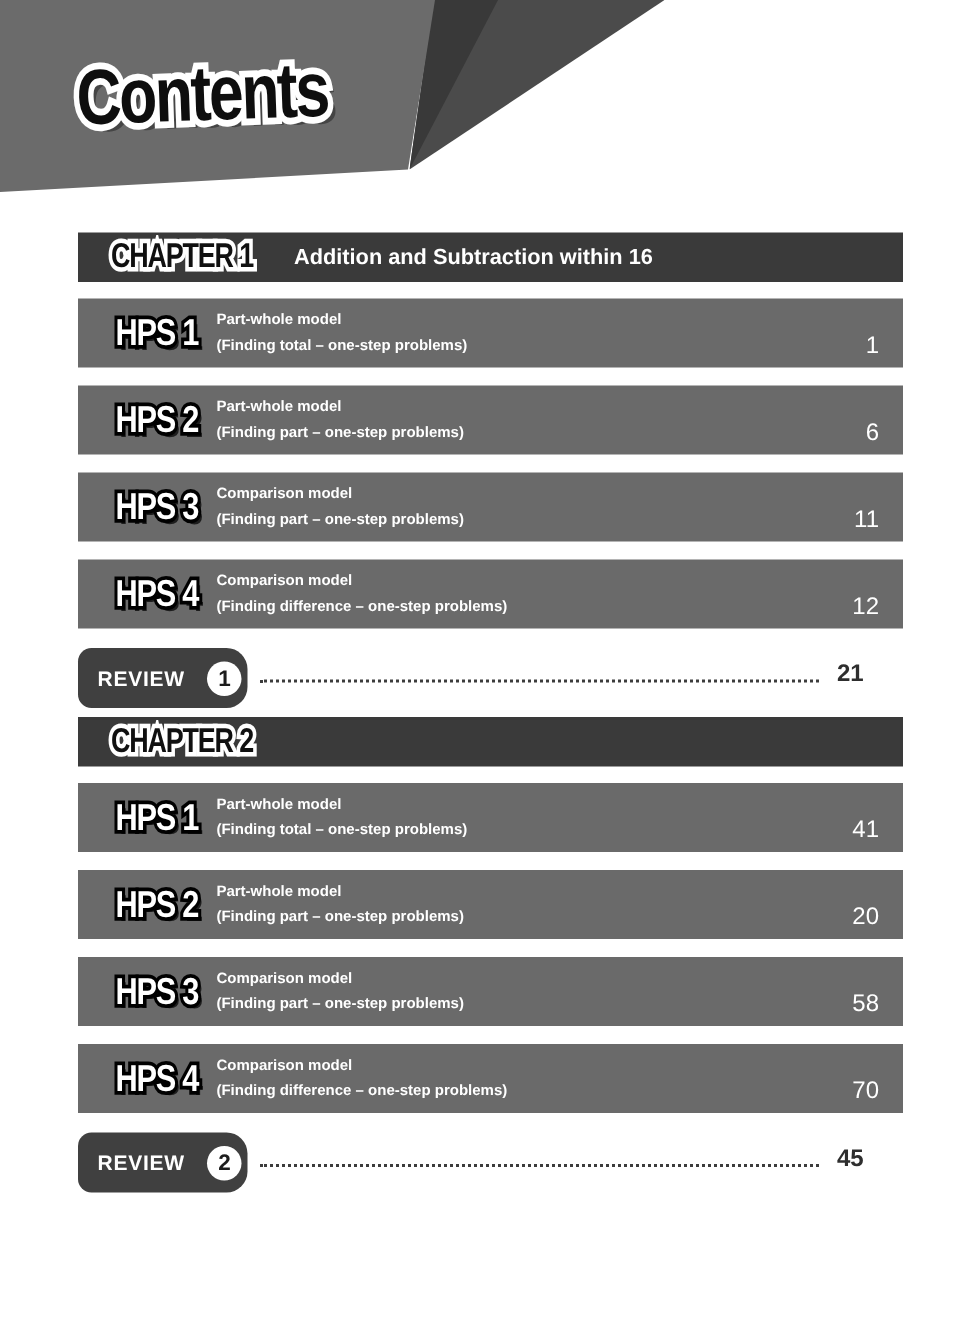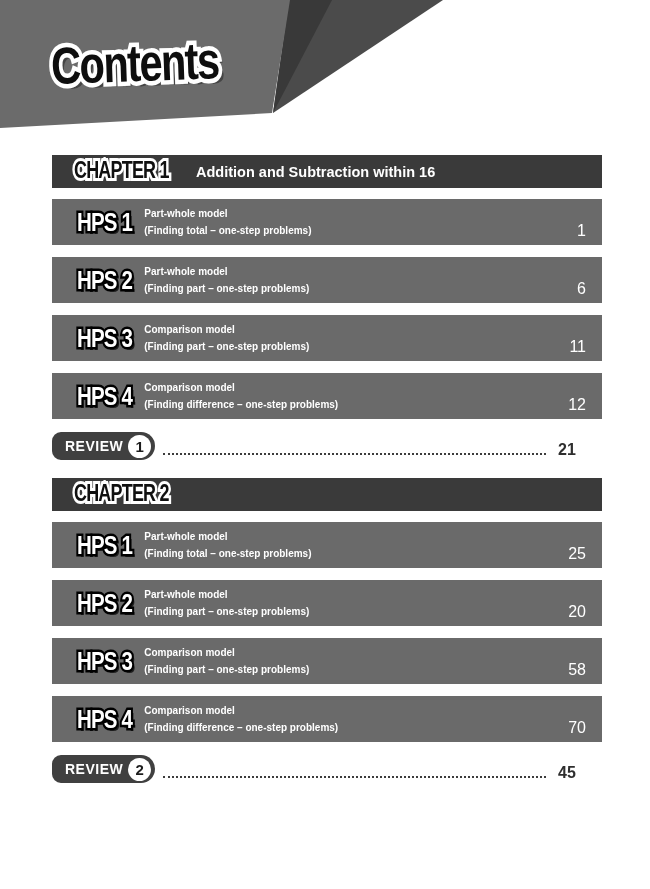--- a/index.html
+++ b/index.html
@@ -76,23 +76,23 @@
   }
   .row-text { flex:1; color:#ffffff; font-size:10px; font-weight:bold; line-height:17px; }
   .row-page {
     flex:0 0 52px; text-align:right; padding-right:16px;
     color:#ffffff; font-size:16px;
     align-self:flex-end; padding-bottom:5px;
   }
 
   .review-row { display:flex; align-items:flex-start; margin-top:13px; height:28px; }
   .review-pill {
-    background:var(--pill-bg,#404040); height:28px;
+    background:var(--pill-bg,#404040); height:40px;
     border-radius:9px 14px 14px 9px;
-    display:flex; align-items:center; gap:5px;
+    display:flex; align-items:center; gap:15px;
     padding:0 4px 0 13px; flex:0 0 auto;
   }
   .review-label { color:#ffffff; font-size:14px; font-weight:bold; letter-spacing:.5px; }
   .review-circle {
     width:23px; height:23px; border-radius:50%; background:#ffffff;
     display:flex; align-items:center; justify-content:center;
   }
   .review-number { color:#1c1c1c; font-size:15px; font-weight:bold; }
   .review-dots {
     flex:1; height:23px; margin:0 12px 0 8px;
@@ -171,21 +171,21 @@
   <div class="chapter-bar">
     <div class="bubble chapter-badge" data-outline="CHAPTER 2">CHAPTER 2</div>
   </div>
 
   <div class="hps-row">
     <div class="hps-badge-box"><div class="bubble hps-badge" data-outline="HPS 1">HPS 1</div></div>
     <div class="row-text">
       <div>Part-whole model</div>
       <div>(Finding total – one-step problems)</div>
     </div>
-    <div class="row-page">25</div>
+    <div class="row-page">41</div>
   </div>
 
   <div class="hps-row">
     <div class="hps-badge-box"><div class="bubble hps-badge" data-outline="HPS 2">HPS 2</div></div>
     <div class="row-text">
       <div>Part-whole model</div>
       <div>(Finding part – one-step problems)</div>
     </div>
     <div class="row-page">20</div>
   </div>

